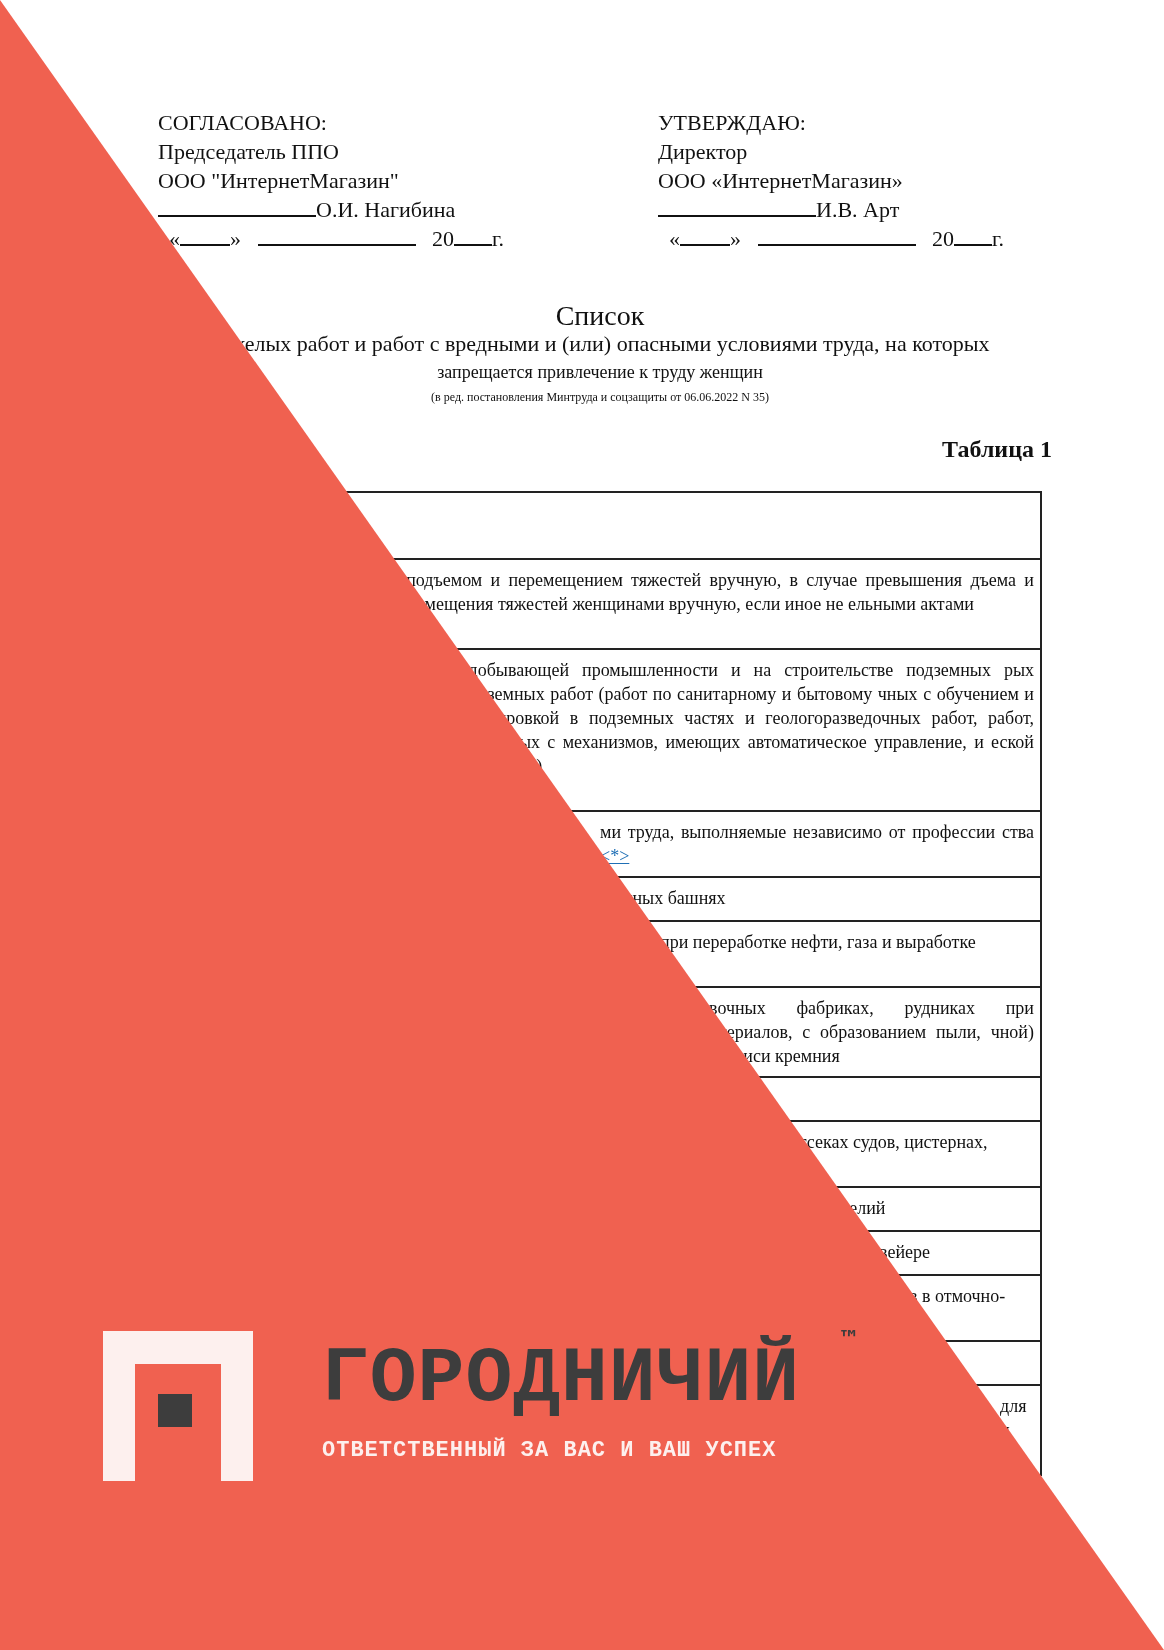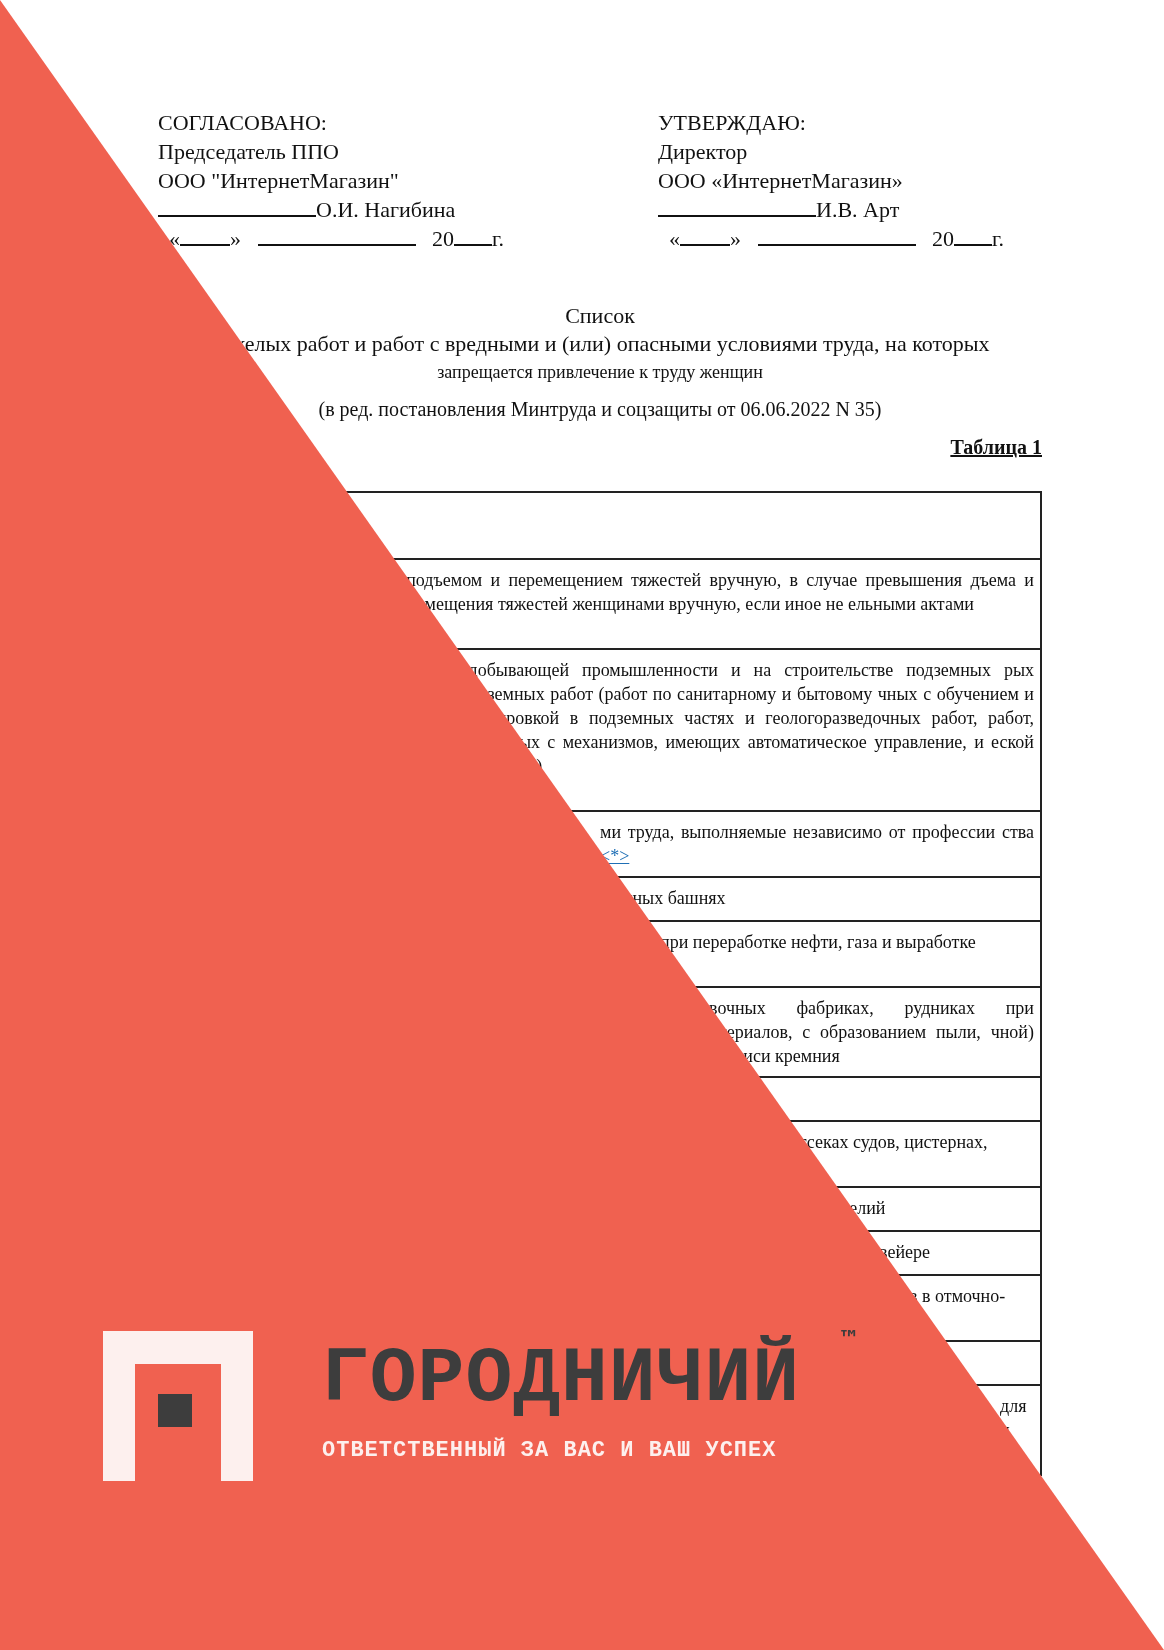--- a/index.html
+++ b/index.html
@@ -4,25 +4,25 @@
 <style>
   html, body { margin:0; padding:0; }
   body { width:1164px; height:1650px; position:relative; overflow:hidden; background:#ffffff; font-family:"Liberation Serif","DejaVu Serif",serif; color:#111; }
   .doc { position:absolute; left:0; top:0; width:1164px; height:1650px; }
   .approval { position:absolute; top:108px; font-size:22px; line-height:29px; }
   .approval.left { left:158px; }
   .approval.right { left:658px; }
   .approval div { white-space:nowrap; }
   .uline { display:inline-block; border-bottom:2px solid #111; height:20px; vertical-align:baseline; }
   .title-block { position:absolute; left:150px; width:900px; top:302px; text-align:center; }
-  .title-block .t1 { font-size:22px; line-height:28px; }
+  .title-block .t1 { font-size:28px; line-height:28px; }
   .title-block .t2 { font-size:22px; line-height:28px; }
   .title-block .t3 { font-size:18px; line-height:28px; }
-  .title-block .t4 { font-size:20px; line-height:22px;margin-top:12px; }
-  .table-caption { position:absolute; right:122px; top:436px; font-size:20px; font-weight:bold;text-decoration:underline; }
+  .title-block .t4 { font-size:12px; line-height:22px; }
+  .table-caption { position:absolute; right:112px; top:436px; font-size:24px; font-weight:bold; }
   .tbl { position:absolute; left:160px; top:491px; width:880px; border-top:2px solid #222; border-right:2px solid #222; }
   .row { border-bottom:2px solid #222; padding:8px 6px 8px 160px; font-size:18px; line-height:24px; text-align:justify; box-sizing:border-box; }
   .row a { color:#1f6fb5; text-decoration:underline; }
   .triangle { position:absolute; left:0; top:0; width:1164px; height:1650px; }
   .logo { position:absolute; left:103px; top:1331px; width:150px; height:150px; }
   .brand { position:absolute; left:322px; top:1335px; font-family:Liberation Mono, monospace; font-weight:bold; font-size:78px; color:#3d3d3d; letter-spacing:1px; }
   .tm { position:absolute; left:838px; top:1326px; font-family:"DejaVu Sans","Liberation Sans",sans-serif; font-weight:bold; font-size:22px; color:#3d3d3d; }
   .tagline { position:absolute; left:322px; top:1438px; font-family:Liberation Mono, monospace; font-weight:bold; font-size:22px; color:#fdf0ee; letter-spacing:1px; }
 </style>
 </head>

